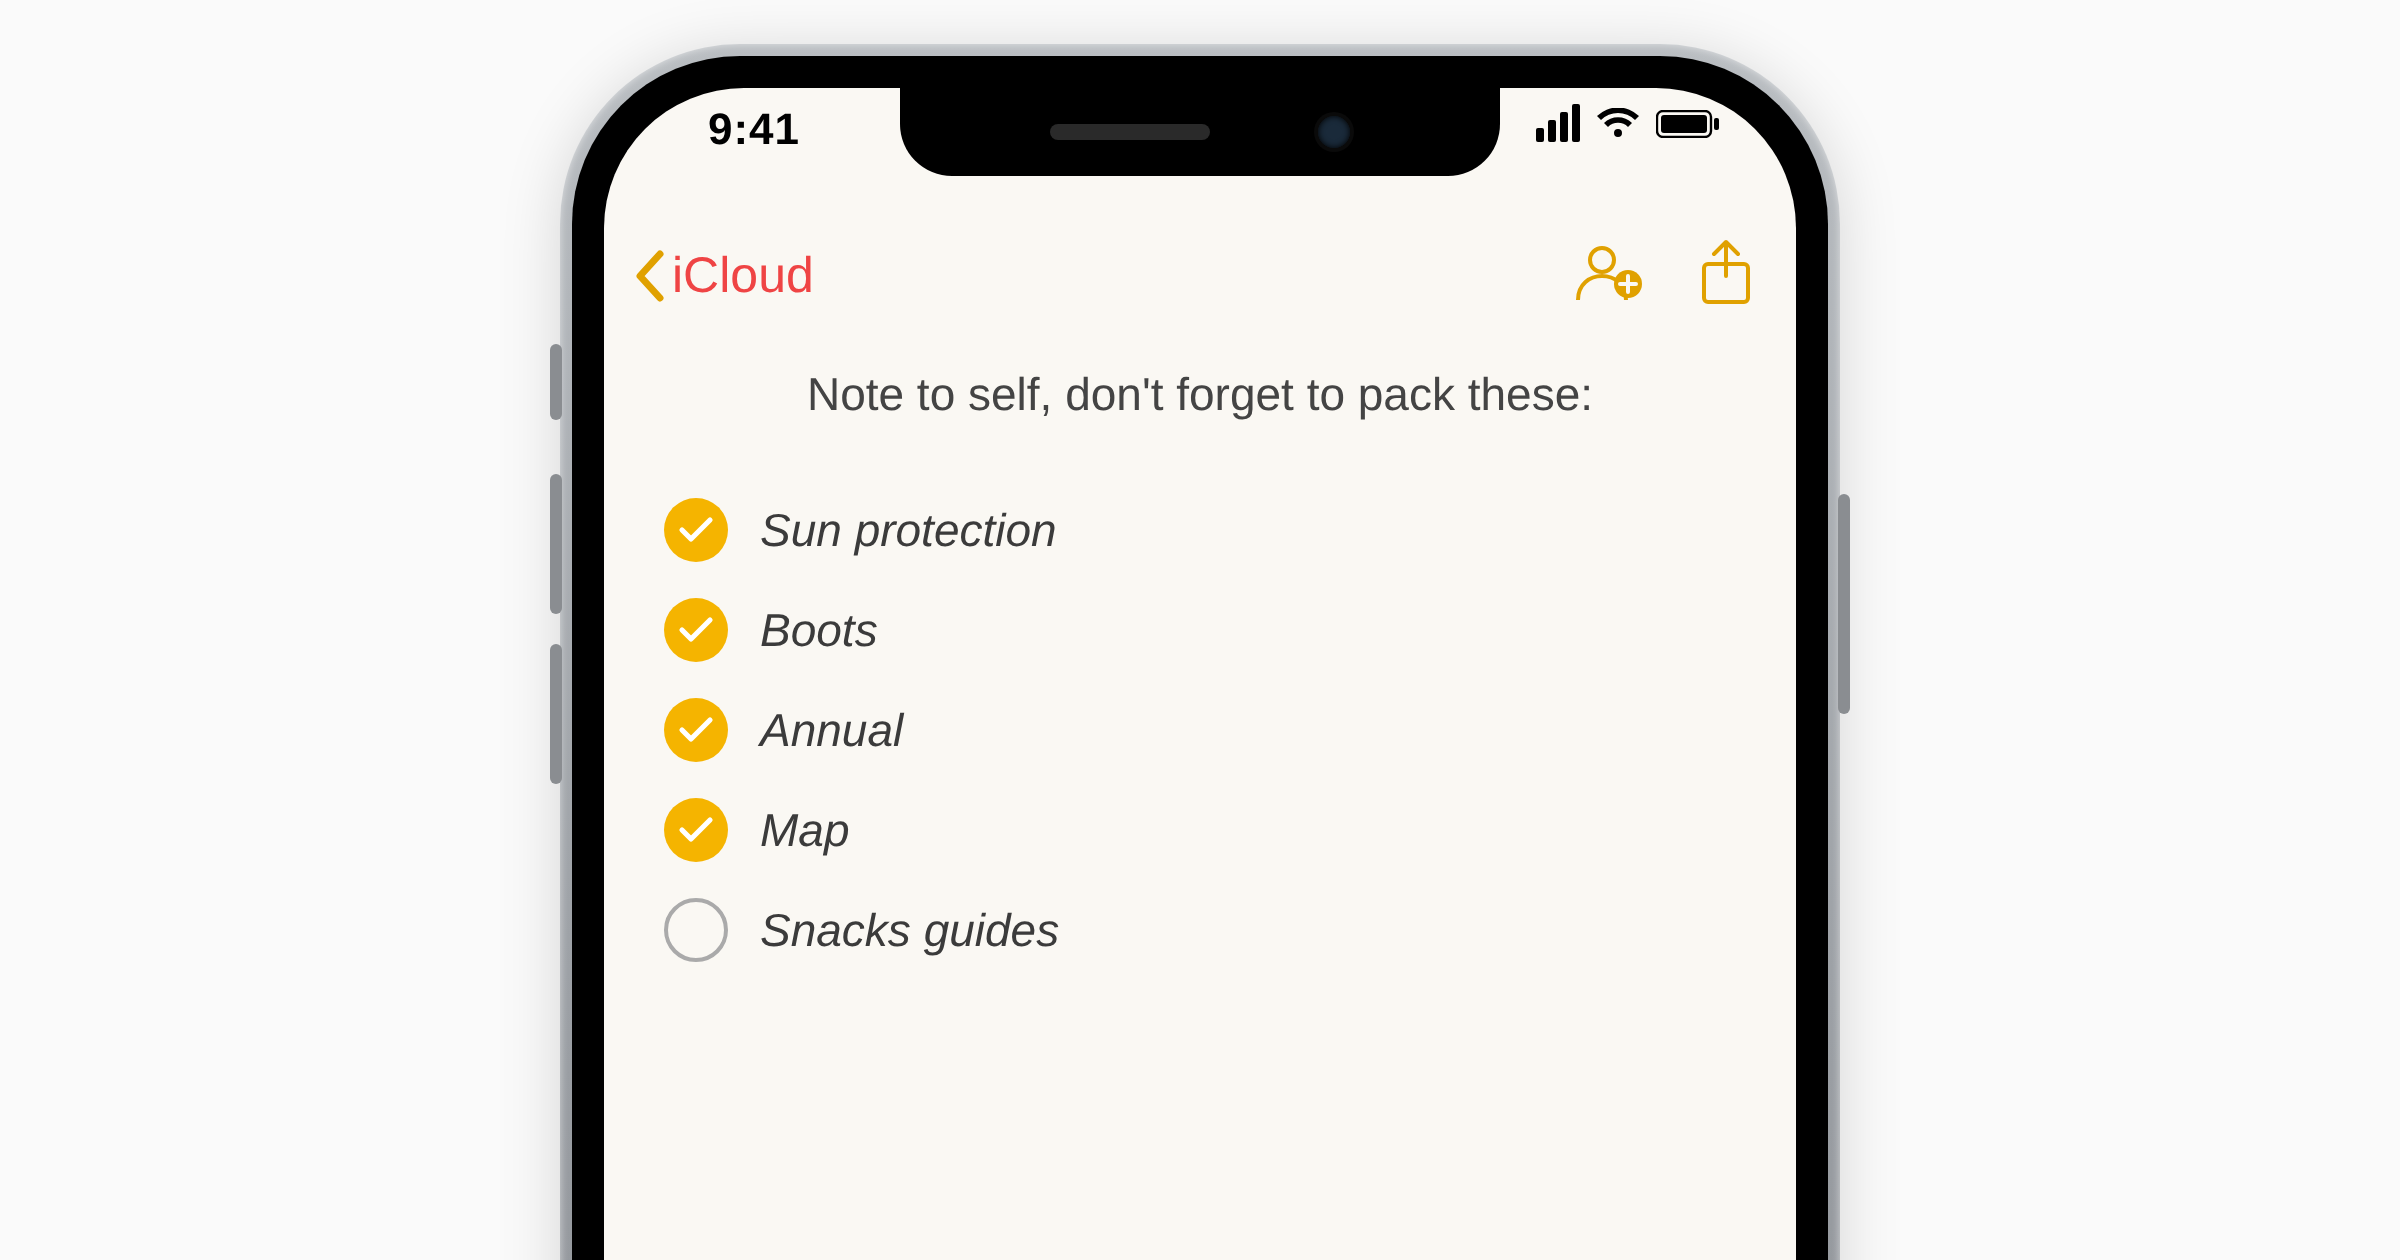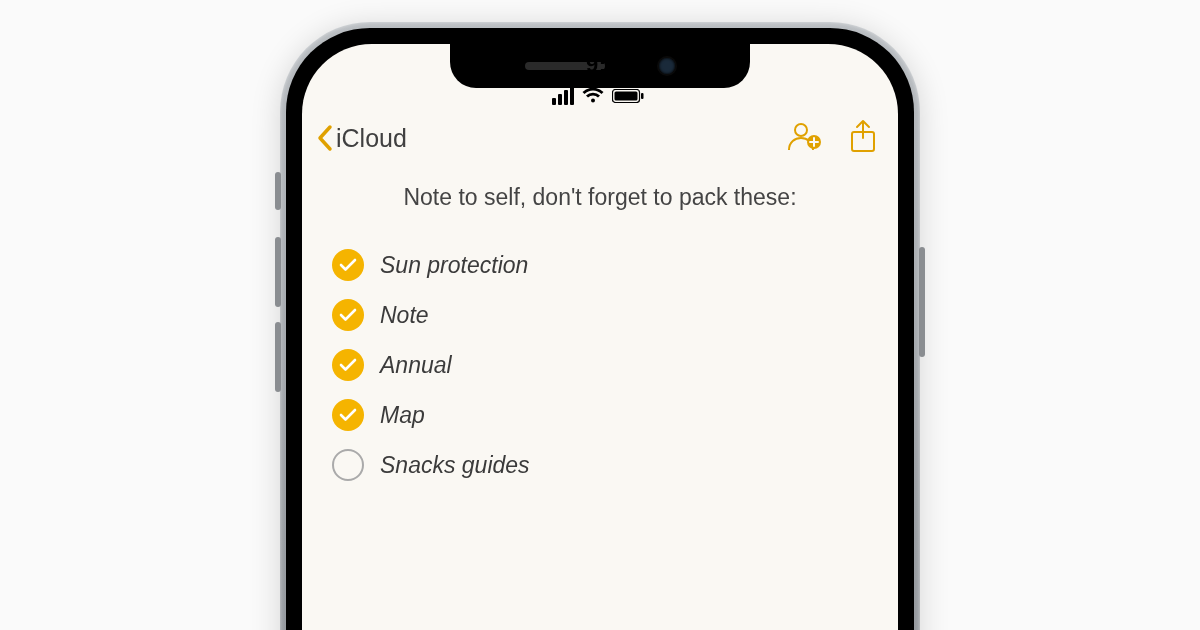--- a/index.html
+++ b/index.html
@@ -46,31 +46,31 @@
     width: 300px; height: 44px;
     background: #000;
     border-bottom-left-radius: 26px;
     border-bottom-right-radius: 26px;
     display: flex; align-items: center; justify-content: center; gap: 54px;
   }
   .speaker { width: 80px; height: 8px; background: #2a2a2a; border-radius: 4px; }
   .camera { width: 16px; height: 16px; background: #1a2a3a; border-radius: 50%; box-shadow: inset 0 0 3px #000, 0 0 0 2px #0a0a0a; }
 
   
-  .status { position: absolute; top: 0; left: 0; right: 0; height: 56px; display: flex; justify-content: space-between; align-items: center; padding: 0 34px; flex-direction: column; }
+  .status { position: absolute; top: 0; left: 0; right: 0; height: 56px; display: flex; justify-content: space-between; align-items: flex-start; padding: 0 34px; }
   .status .time { font-size: 22px; font-weight: 600; letter-spacing: .5px; color: #000; padding-left: 18px; padding-top: 8px;}
   .status .right { display: flex; gap: 8px; align-items: center; padding-top: 8px; padding-right: 4px;}
   .cell { display: flex; align-items: flex-end; gap: 2px; }
   .cell i { width: 4px; background: #000; border-radius: 1px; display: block; }
   .cell i:nth-child(1){height:7px}.cell i:nth-child(2){height:11px}.cell i:nth-child(3){height:15px}.cell i:nth-child(4){height:19px}
   .wifi svg, .batt svg { display: block; }
 
   
   .nav { position: absolute; top: 66px; left: 0; right: 0; height: 56px; display: flex; align-items: center; justify-content: space-between; padding: 0 22px 0 14px; }
-  .back { display: flex; align-items: center; gap: 2px; color: #404040; font-size: 25px; }
+  .back { display: flex; align-items: center; gap: 2px; color: #ef4444; font-size: 25px; }
   .back svg { display:block; }
   .nav-right { display: flex; align-items: center; gap: 28px; }
   .add-person, .share { color: #e0a100; }
 
   
   .content { position: absolute; top: 140px; left: 0; right: 0; padding: 0 30px; color: #3a3a3a; }
   .title { font-size: 31px; font-weight: 700; color: #1a1a1a; margin-bottom: 34px; }
   .subtitle { font-size: 23px; color: #444; margin-bottom: 38px; text-align: center; }
   .checklist { list-style: none; display: flex; flex-direction: column; gap: 18px; font-style: italic; }
   .check-item { display: flex; align-items: center; gap: 16px; }
@@ -158,21 +158,21 @@
                 </svg>
               </span>
               <span class="item-label">Sun protection</span>
             </li>
             <li class="check-item">
               <span class="bubble checked">
                 <svg width="18" height="14" viewBox="0 0 18 14">
                   <path d="M2 7l4.5 4.5L16 2" fill="none" stroke="#fff" stroke-width="2.6" stroke-linecap="round" stroke-linejoin="round"></path>
                 </svg>
               </span>
-              <span class="item-label">Note</span>
+              <span class="item-label">Boots</span>
             </li>
             <li class="check-item">
               <span class="bubble checked">
                 <svg width="18" height="14" viewBox="0 0 18 14">
                   <path d="M2 7l4.5 4.5L16 2" fill="none" stroke="#fff" stroke-width="2.6" stroke-linecap="round" stroke-linejoin="round"></path>
                 </svg>
               </span>
               <span class="item-label">Annual</span>
             </li>
             <li class="check-item">

